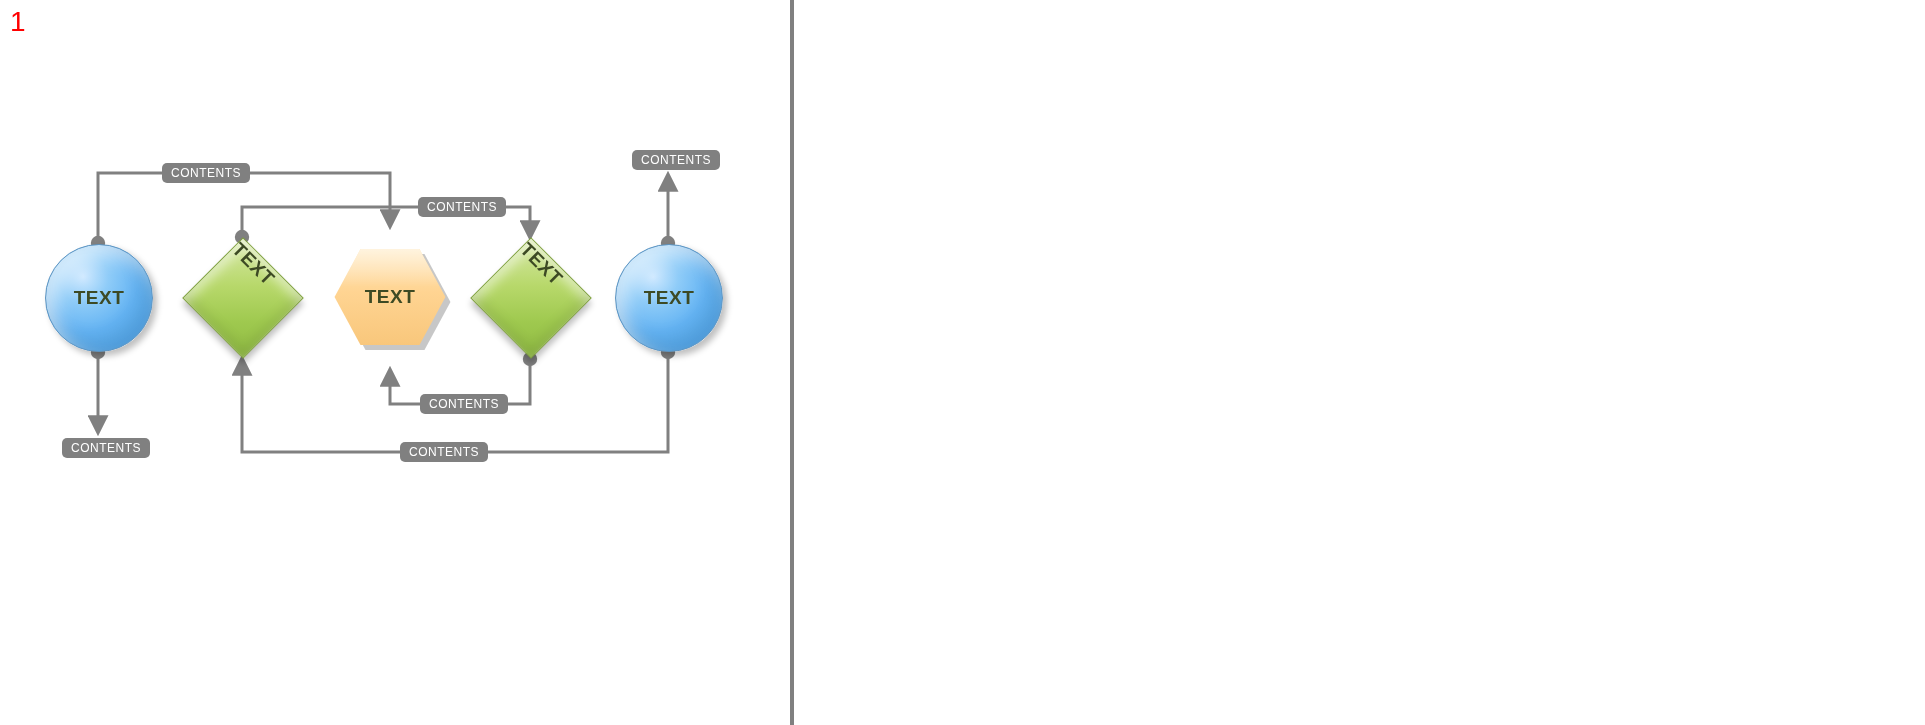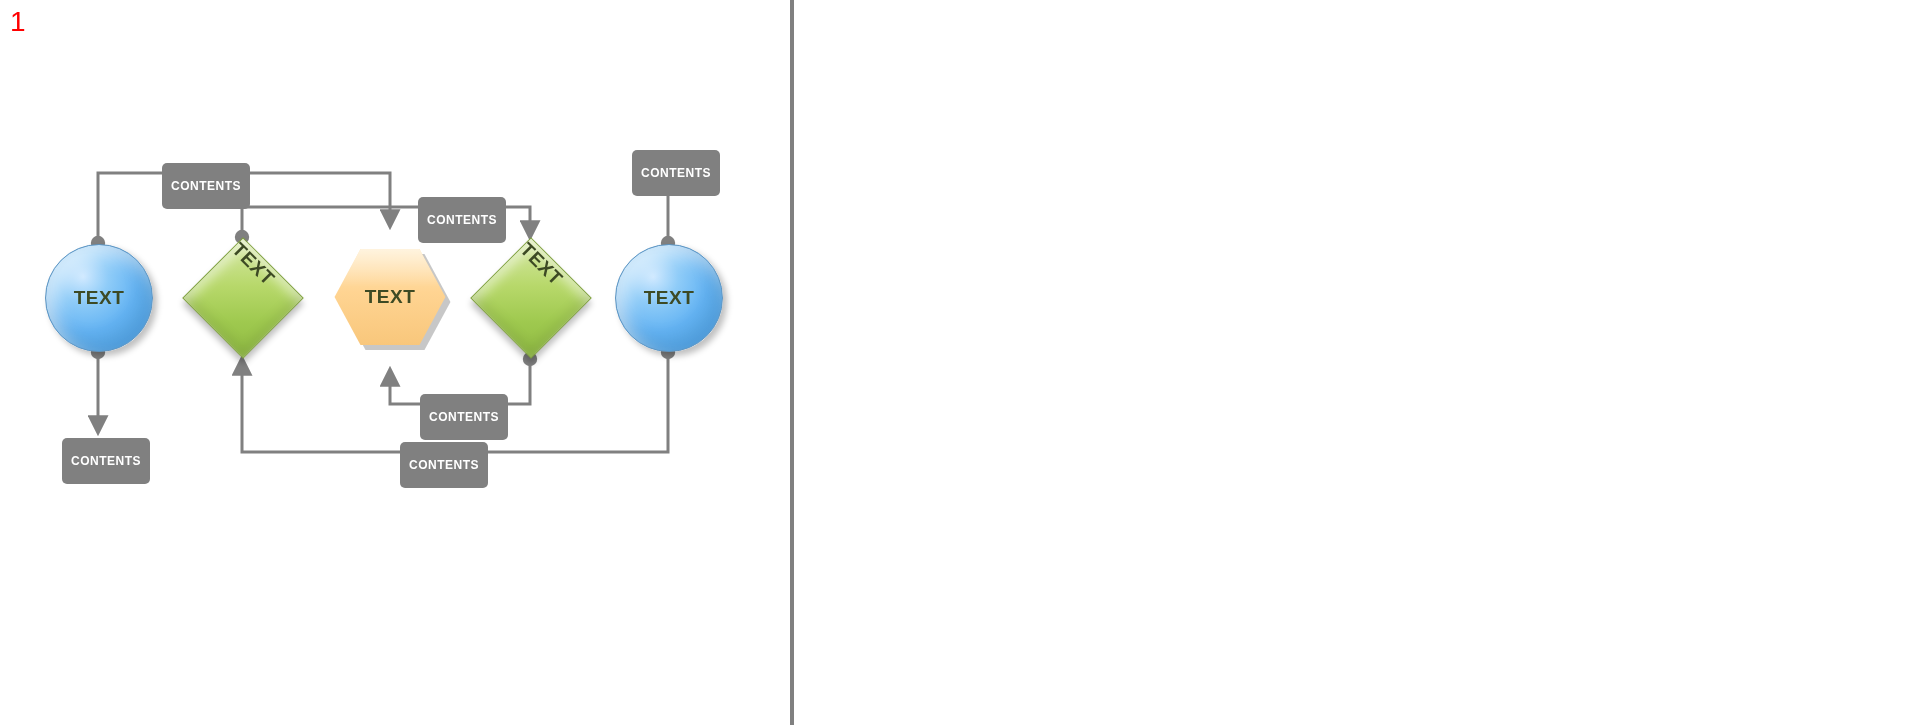--- a/index.html
+++ b/index.html
@@ -22,22 +22,22 @@
     clip-path:polygon(25% 3%,75% 3%,97% 50%,75% 97%,25% 97%,3% 50%);
     background:linear-gradient(180deg,#ffe6b8 0%,#ffd492 45%,#f8c67a 100%);
     display:flex;align-items:center;justify-content:center;position:relative;
     box-shadow:4px 4px 6px rgba(0,0,0,0.25);}
   .hex::before{content:"";position:absolute;inset:0;
     clip-path:polygon(25% 3%,75% 3%,97% 50%,75% 97%,25% 97%,3% 50%);
     background:linear-gradient(180deg,rgba(255,255,255,0.6) 0%,rgba(255,255,255,0) 40%);}
   .hex-shadow{position:absolute;width:118px;height:102px;
     clip-path:polygon(25% 3%,75% 3%,97% 50%,75% 97%,25% 97%,3% 50%);
     background:rgba(0,0,0,0.22);}
-  .pill{position:absolute;background:#808080;color:#fff;font-weight:700;font-size:12px;
-    padding:16px 9px;border-radius:5px;letter-spacing:0.5px;white-space:nowrap;}
+  .pill{position:absolute;background:#808080;color:#fff;font-weight:400;font-size:12px;
+    padding:3px 9px;border-radius:5px;letter-spacing:0.5px;white-space:nowrap;}
   svg.connectors{position:absolute;left:0;top:0;pointer-events:none;}
   .watermark{position:absolute;color:#e7e7e7;font-weight:900;letter-spacing:4px;transform:scale(1,1.05);}
 </style>
 </head>
 <body>
 
 <div class="page">
 
   <div class="divider"></div>
 

